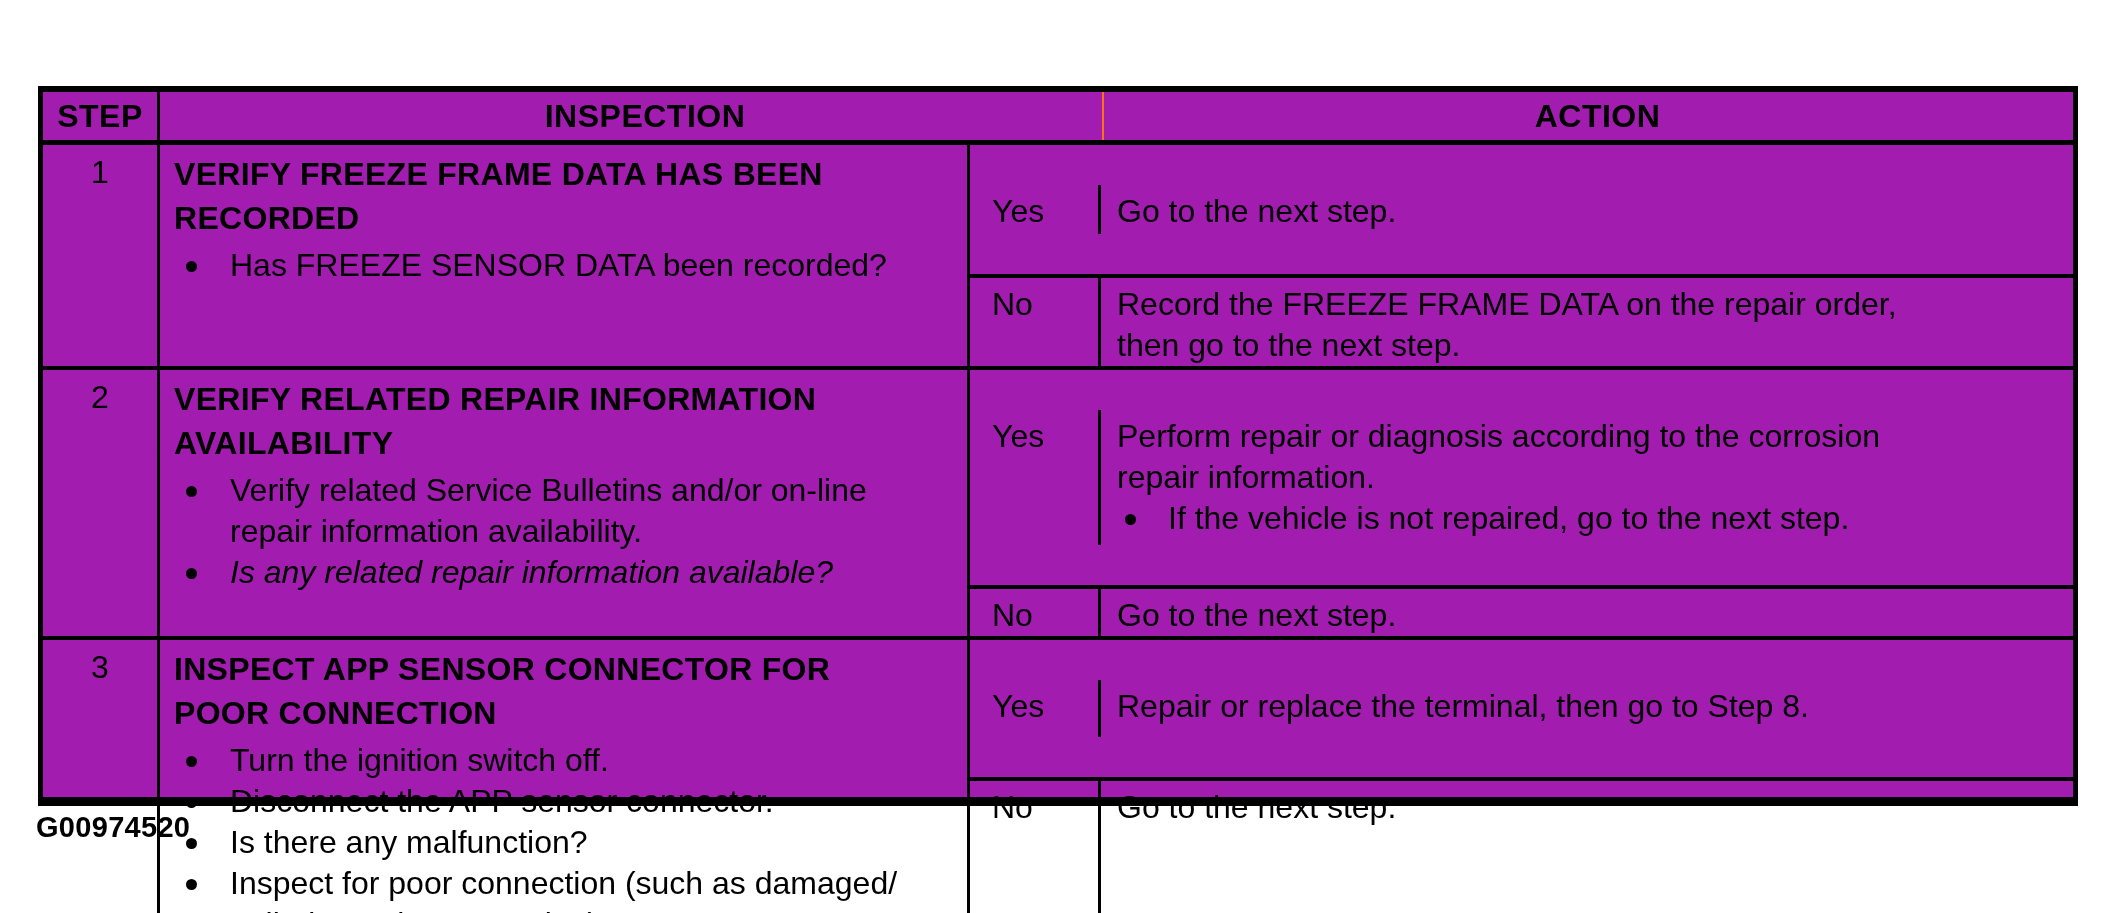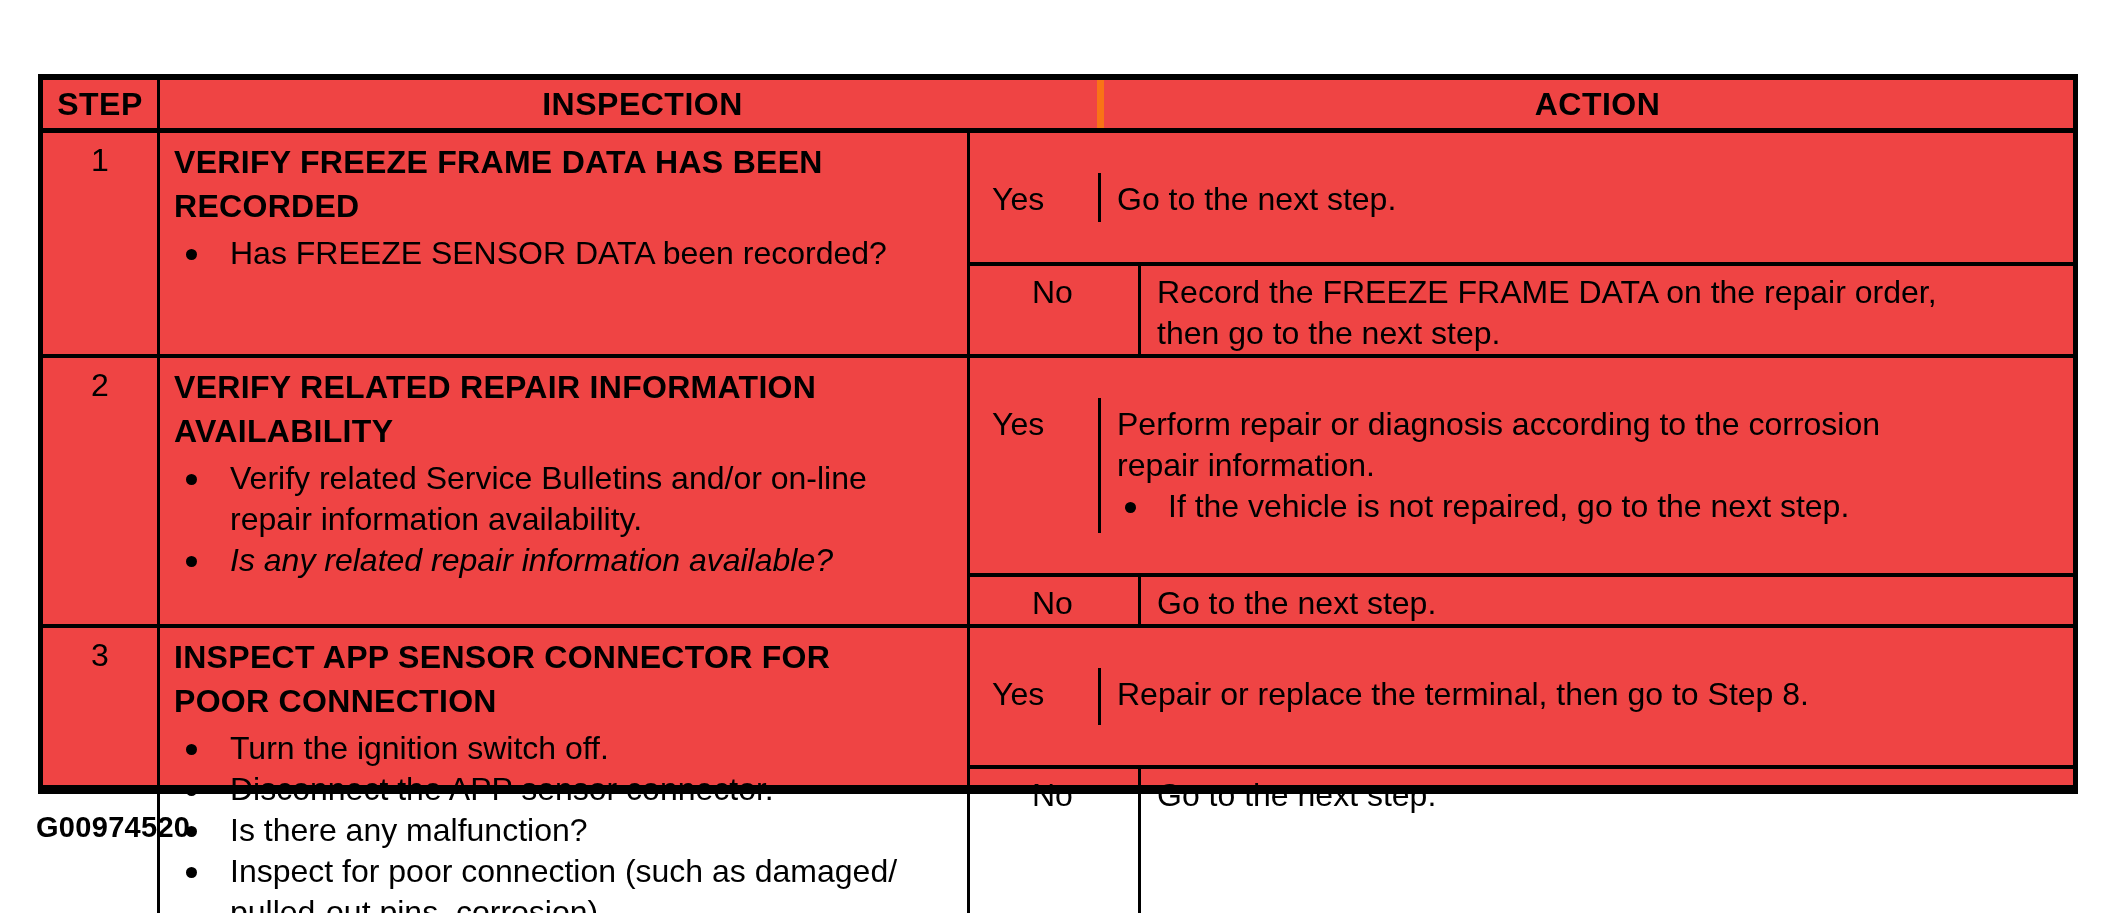--- a/index.html
+++ b/index.html
@@ -6,37 +6,37 @@
   body{
     width:2116px;height:913px;
     font-family:"Liberation Sans", sans-serif;
     color:#000;
     -webkit-font-smoothing:antialiased;
   }
   .page{position:relative;width:2116px;height:913px;background:#fff;overflow:hidden;}
 
   
   .dtable{
-    position:absolute;left:38px;top:74px;
+    position:absolute;left:38px;top:86px;
     width:2040px;height:720px;
     border:5px solid #000;border-top-width:6px;border-bottom-width:9px;
     box-sizing:border-box;
     display:flex;flex-direction:column;
-    background:#ef4444;
+    background:#a21caf;
   }
 
   
   .hrow{display:flex;flex:0 0 48px;border-bottom:5px solid #000;}
   .hc{
     display:flex;align-items:center;justify-content:center;
     font-weight:700;font-size:32px;letter-spacing:.5px;
     box-sizing:border-box;
   }
   .hc.step{flex:0 0 117px;border-right:3px solid #000;}
-  .hc.insp{flex:0 0 944px;border-right:7px solid #f97316;padding-left:28px;}
+  .hc.insp{flex:0 0 944px;border-right:2px solid #f97316;padding-left:28px;}
   .hc.act{flex:1;margin-left:18px;}
 
   
   .brow{display:flex;box-sizing:border-box;}
   .brow + .brow{border-top:4px solid #000;}
   .brow.r1{flex:0 0 142px;}
   .brow.r2{flex:0 0 226px;}
   .brow.r3{flex:1;}
 
   .c-step{
@@ -54,21 +54,21 @@
     flex:0 0 11px;width:11px;height:11px;border-radius:6px;
     background:#000;margin-top:16px;margin-right:33px;
   }
   .btext{flex:1;white-space:pre-line;line-height:41px;}
   .btext.it{font-style:italic;}
 
   
   .sub{flex:1;display:flex;flex-direction:column;box-sizing:border-box;}
   .srow{display:flex;box-sizing:border-box;margin-top:40px;}
   .srow + .srow{border-top:4px solid #000;}
-  .srow.grow{flex:1;padding-left:40px;}
+  .srow.grow{flex:1;}
   .sr1a{flex:0 0 49px;}
   .sr2a{flex:0 0 135px;}
   .sr3a{flex:0 0 57px;}
   .c-yn{
     flex:0 0 131px;border-right:3px solid #000;box-sizing:border-box;
     font-size:32px;padding:8px 0 0 22px;
   }
   .c-act{
     flex:1;box-sizing:border-box;
     padding:6px 18px 0 16px;font-size:32px;line-height:41px;

